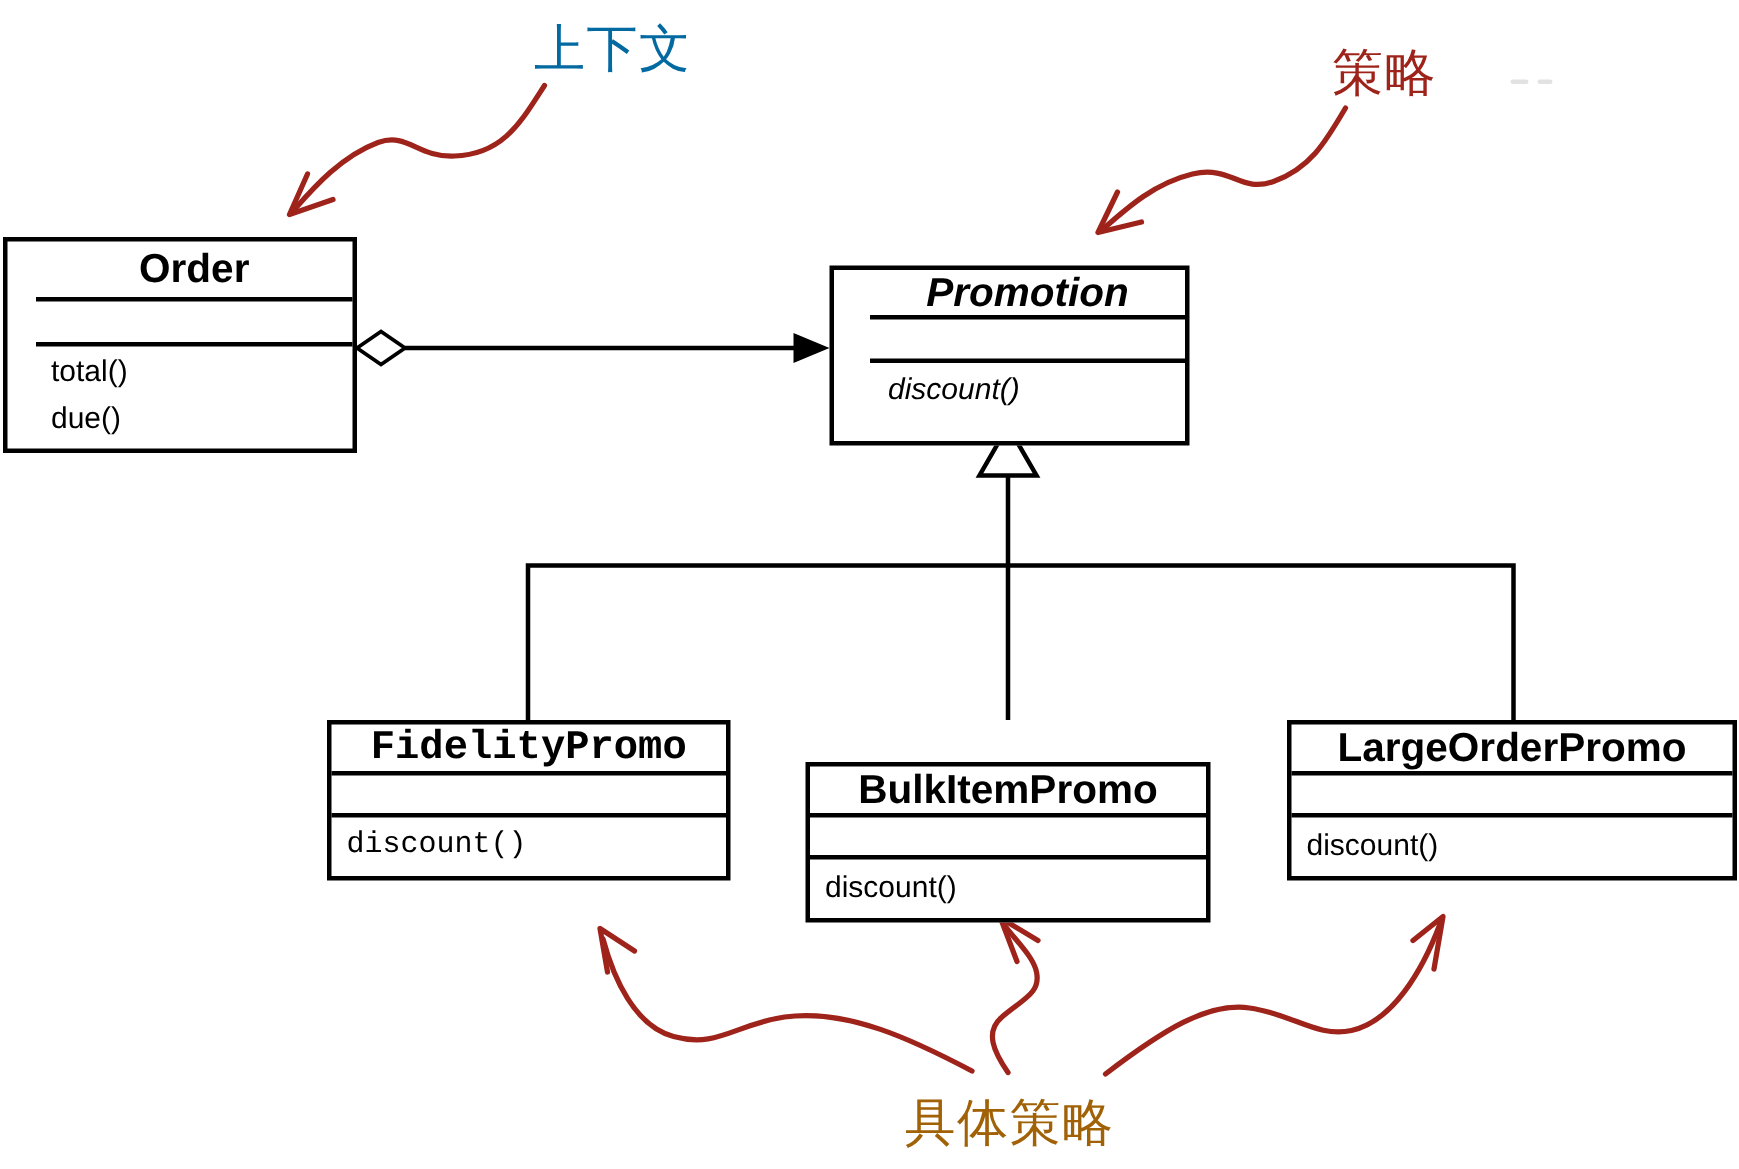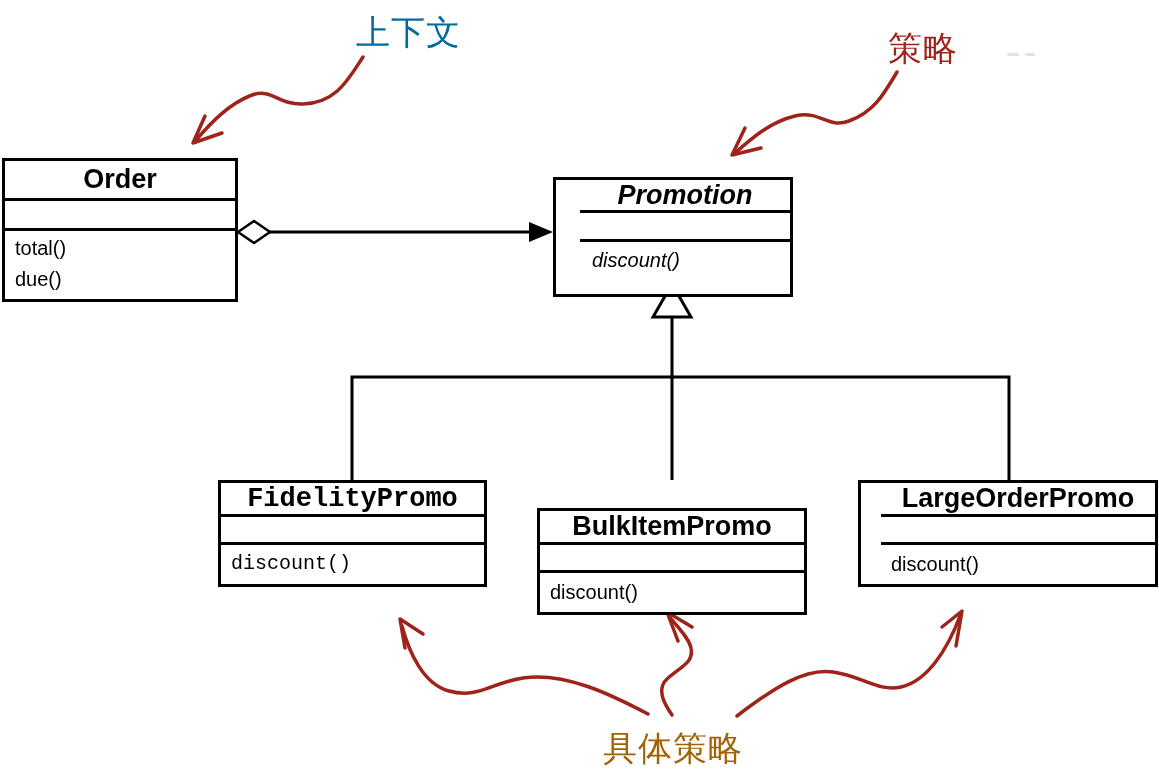--- a/index.html
+++ b/index.html
@@ -45,37 +45,37 @@
   .uml-methods {
     flex: 1;
     font-size: 20px;
     color: #000000;
     padding: 2px 0 0 10px;
     line-height: 31px;
   }
   .italic { font-style: italic; }
 
   
-  #box-order        { left: 2px;   top: 158px; width: 236px; height: 144px; }
+  #box-order        { left: 2px;   top: 158px; width: 236px; height: 144px; padding-left: 19px; }
   #box-order .uml-title   { height: 37px; }
   #box-order .uml-attrs   { height: 27px; }
 
   
   #box-promotion    { left: 553px; top: 177px; width: 240px; height: 120px; padding-left: 24px; }
   #box-promotion .uml-title { height: 30px; }
   #box-promotion .uml-attrs { height: 26px; }
   #box-promotion .uml-methods { line-height: 33px; padding-left: 12px; }
 
   
   .concrete .uml-title { height: 31px; }
   .concrete .uml-attrs { height: 25px; }
   .concrete .uml-methods { line-height: 34px; }
   #box-fidelity     { left: 218px; top: 480px; width: 269px; height: 107px; font-family: Liberation Mono, monospace; }
   #box-bulk         { left: 537px; top: 508px; width: 270px; height: 107px; }
-  #box-large        { left: 858px; top: 480px; width: 300px; height: 107px; padding-left: 20px; }
+  #box-large        { left: 858px; top: 480px; width: 300px; height: 107px; }
 
   .annotation-label {
     position: absolute;
     font-size: 34px;
     font-weight: 500;
     letter-spacing: 1px;
     white-space: nowrap;
   }
   #label-context  { left: 356px; top: 10px;  }
   #label-strategy { left: 888px; top: 26px; font-family: Liberation Mono, monospace;  }

